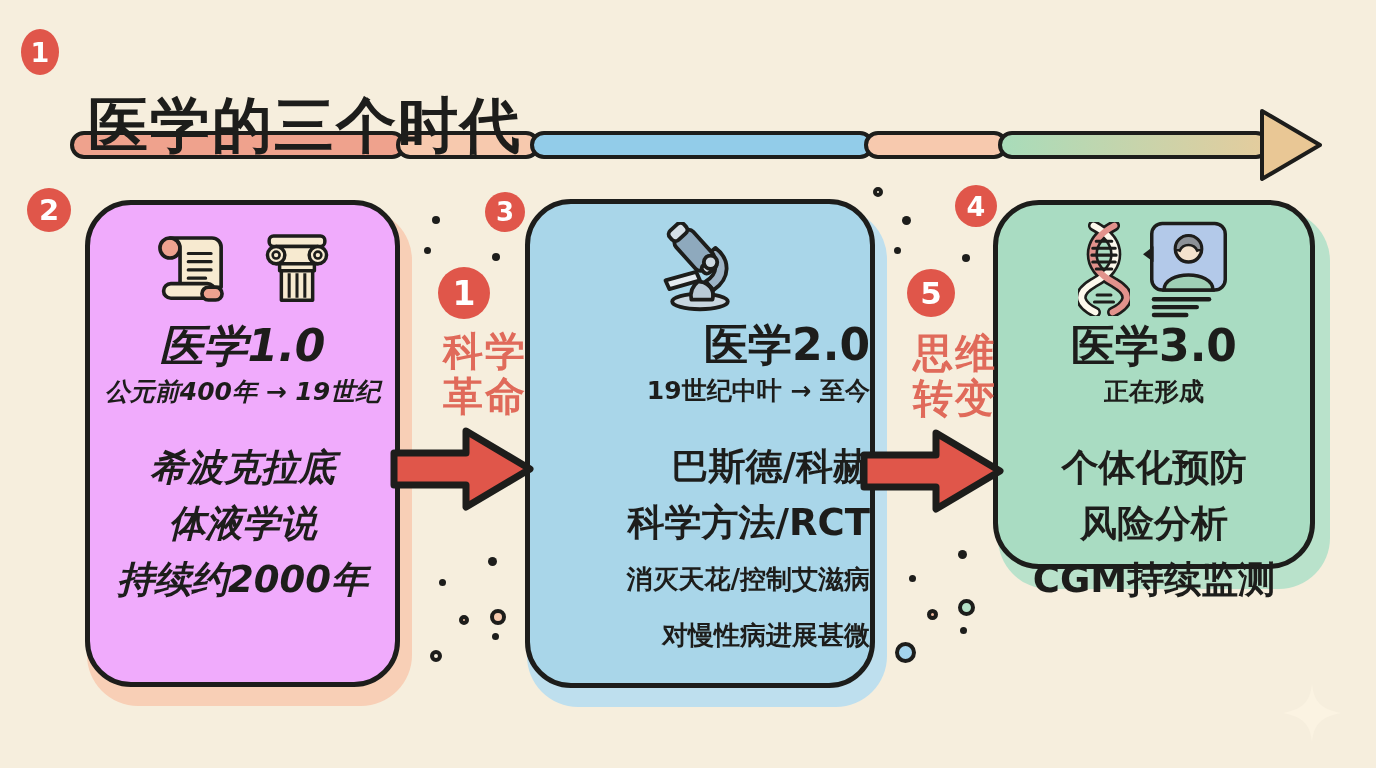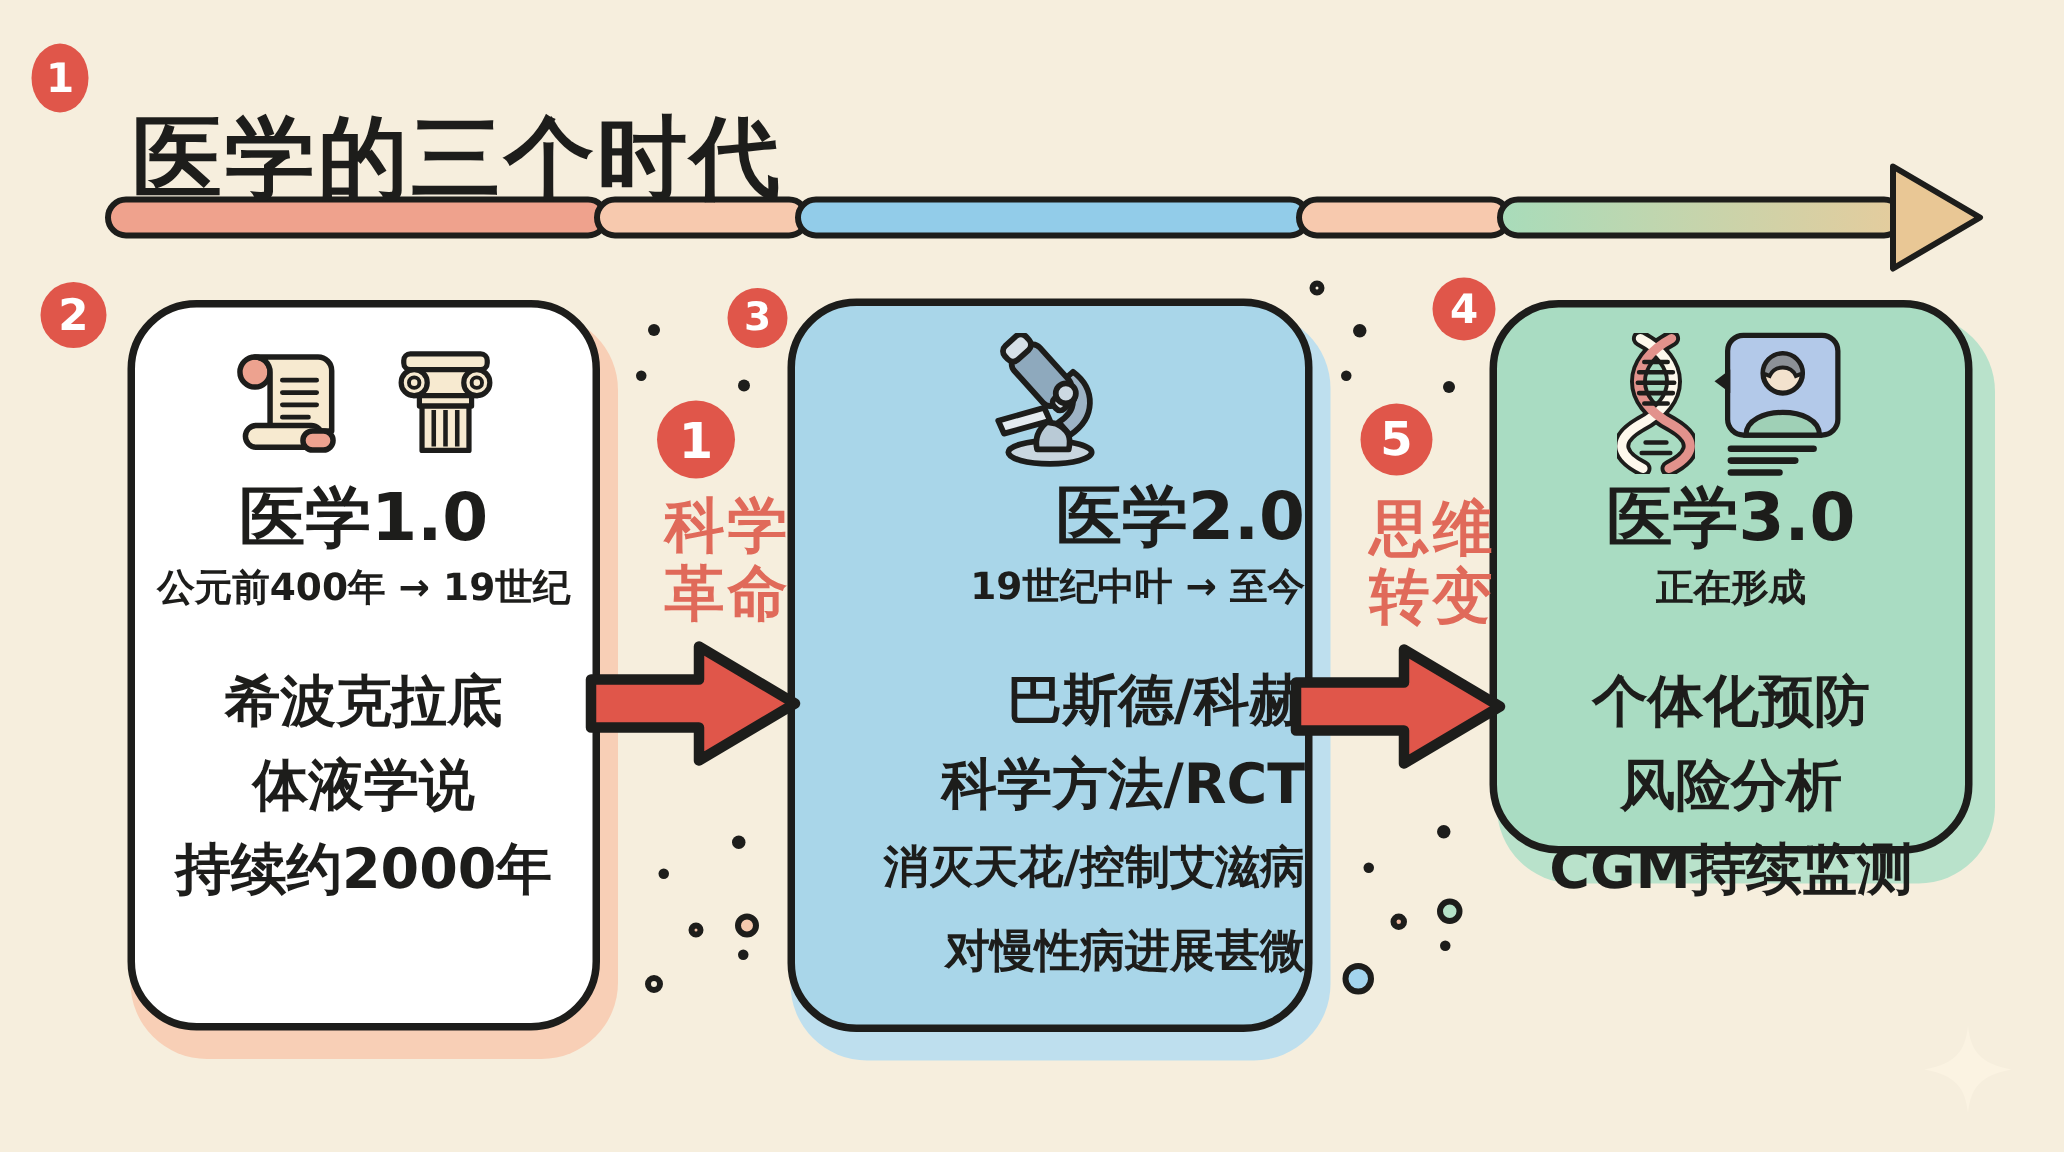--- a/index.html
+++ b/index.html
@@ -16,38 +16,38 @@
   }
   .badge-title{left:21px;top:29px;width:38px;height:46px;font-size:27px;}
   .badge-c1{left:27px;top:188px;width:44px;height:44px;font-size:29px;}
   .badge-c2{left:485px;top:192px;width:40px;height:40px;font-size:26px;}
   .badge-c3{left:955px;top:185px;width:42px;height:42px;font-size:27px;}
   .badge-t1{left:438px;top:267px;width:52px;height:52px;font-size:33px;}
   .badge-t2{left:907px;top:269px;width:48px;height:48px;font-size:31px;}
   
   .page-title{
     position:absolute;left:88px;top:46px;font-size:60px;font-weight:800;
-    letter-spacing:2px;white-space:nowrap;z-index:5;margin-top:20px;
+    letter-spacing:2px;white-space:nowrap;z-index:5;
   }
   
   .timeline{position:absolute;left:0;top:0;z-index:2;}
   
   .card{
     position:absolute;top:200px;border:5px solid #1d1d1b;border-radius:46px;
     text-align:center;z-index:4;box-sizing:border-box;
   }
-  .card-1{left:85px;width:315px;height:487px;background:#ffffff;box-shadow:7px 14px 0 5px #f8cfb6;}
+  .card-1{left:85px;width:315px;height:487px;background:#f0abfc;box-shadow:7px 14px 0 5px #f8cfb6;font-style:italic;}
   .card-2{left:525px;top:199px;width:350px;height:489px;background:#a9d6e9;box-shadow:7px 14px 0 5px #bedfee;text-align:right;}
   .card-3{left:993px;width:322px;height:369px;background:#a9dcc2;box-shadow:10px 15px 0 5px #b9e2cb;}
   .card .icons{height:94px;margin-top:19px;display:flex;justify-content:center;align-items:center;gap:24px;}
   .card .card-title{font-size:44px;font-weight:800;margin-top:3px;line-height:50px;}
   .card .card-subtitle{font-size:25px;font-weight:700;margin-top:5px;line-height:32px;white-space:nowrap;}
   .card .lines{margin-top:32px;}
   .card .line{font-size:37px;font-weight:800;line-height:56px;white-space:nowrap;}
-  .card .line.small{font-size:30px;padding-left:11px;}
+  .card .line.small{font-size:26px;padding-left:11px;}
   
   .transition-label{
     position:absolute;width:136px;text-align:center;color:#e06a5a;
     font-size:40px;font-weight:800;line-height:45px;letter-spacing:2px;z-index:5;margin-left:21px;
   }
   .transition-label.t1{left:396px;top:329px;}
   .transition-label.t2{left:866px;top:331px;}
   .transition-arrow{position:absolute;z-index:5;}
   .transition-arrow.a1{left:390px;top:422px;}
   .transition-arrow.a2{left:860px;top:424px;}

